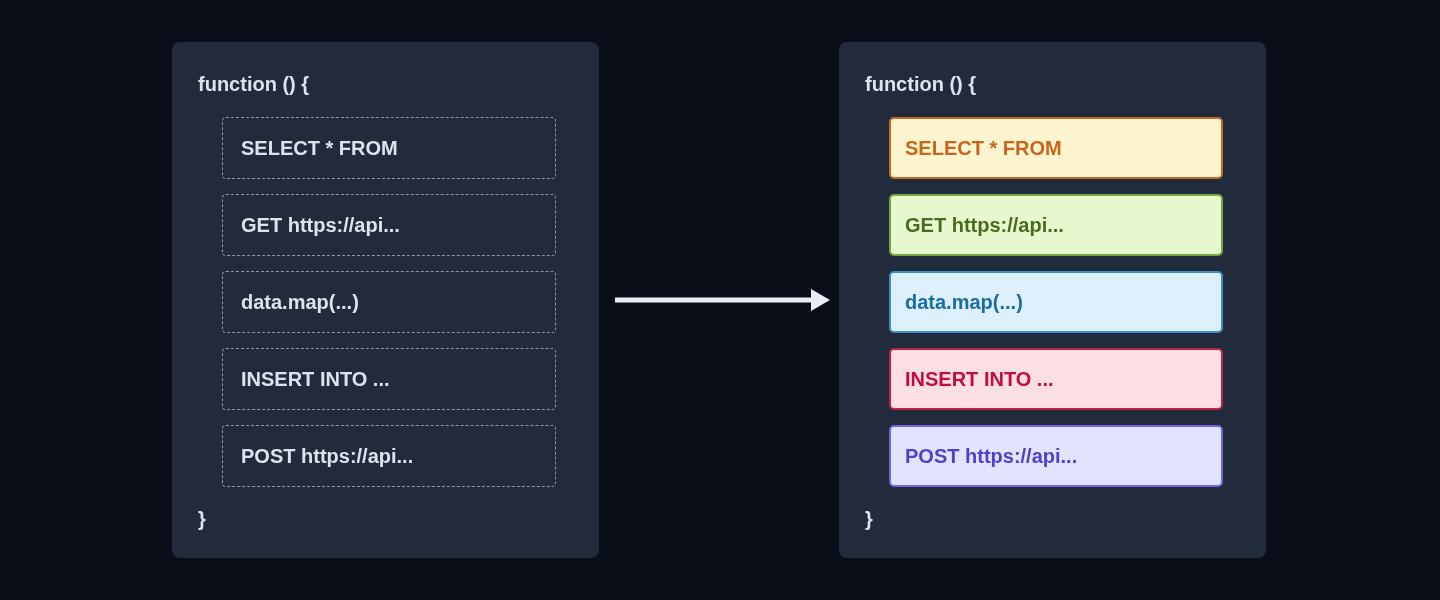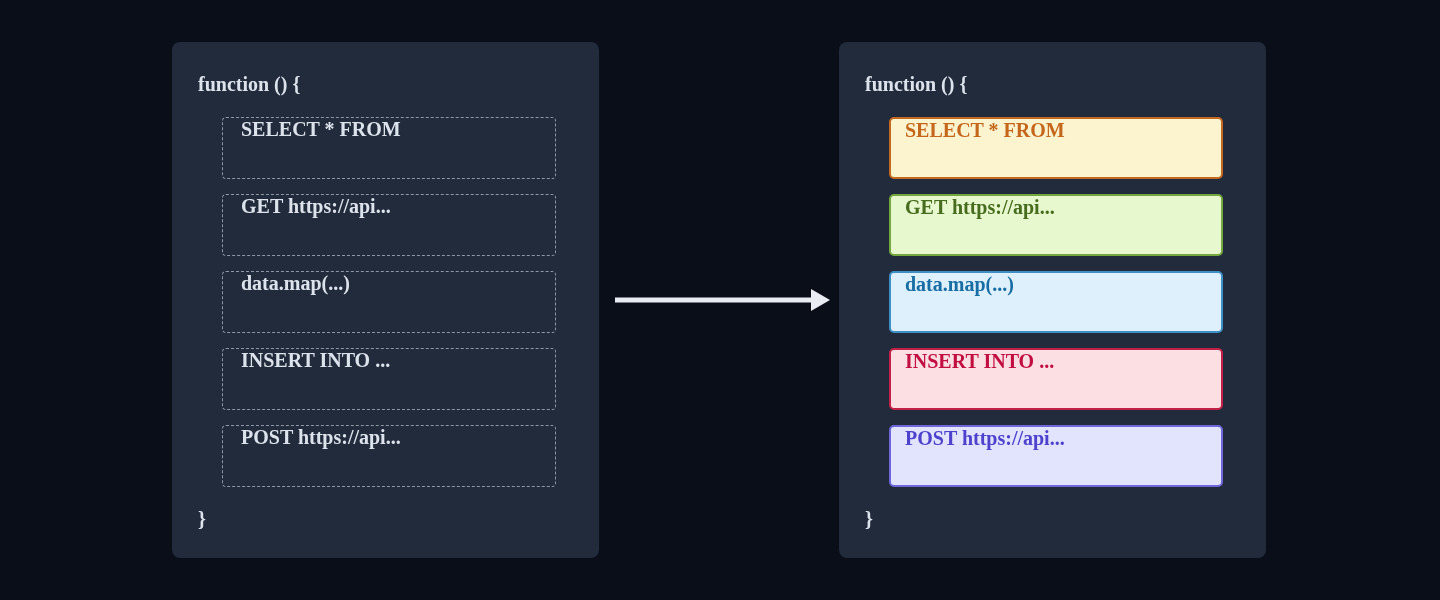--- a/index.html
+++ b/index.html
@@ -2,21 +2,21 @@
 <html><head>
 <meta charset="utf-8">
 <style>
   html, body { margin: 0; padding: 0; }
   .canvas {
     position: relative;
     width: 1440px;
     height: 600px;
     background: #0a0e18;
     overflow: hidden;
-    font-family: Liberation Serif, serif;
+    font-family: Liberation Sans, sans-serif;
     font-weight: 700;
   }
   .panel {
     position: absolute;
     top: 42px;
     width: 427px;
     height: 516px;
     background: #212b3b;
     border-radius: 8px;
   }
@@ -43,21 +43,21 @@
     top: 75px;
     display: flex;
     flex-direction: column;
     gap: 15px;
   }
   .box {
     box-sizing: border-box;
     width: 334px;
     height: 62px;
     display: flex;
-    align-items: flex-start;
+    align-items: center;
     font-size: 20px;
     white-space: pre;
   }
   .box.dashed {
     border: 1px dashed #8e97a6;
     border-radius: 4px;
     color: #dde3ec;
     padding-left: 18px;
   }
   .box.solid {

